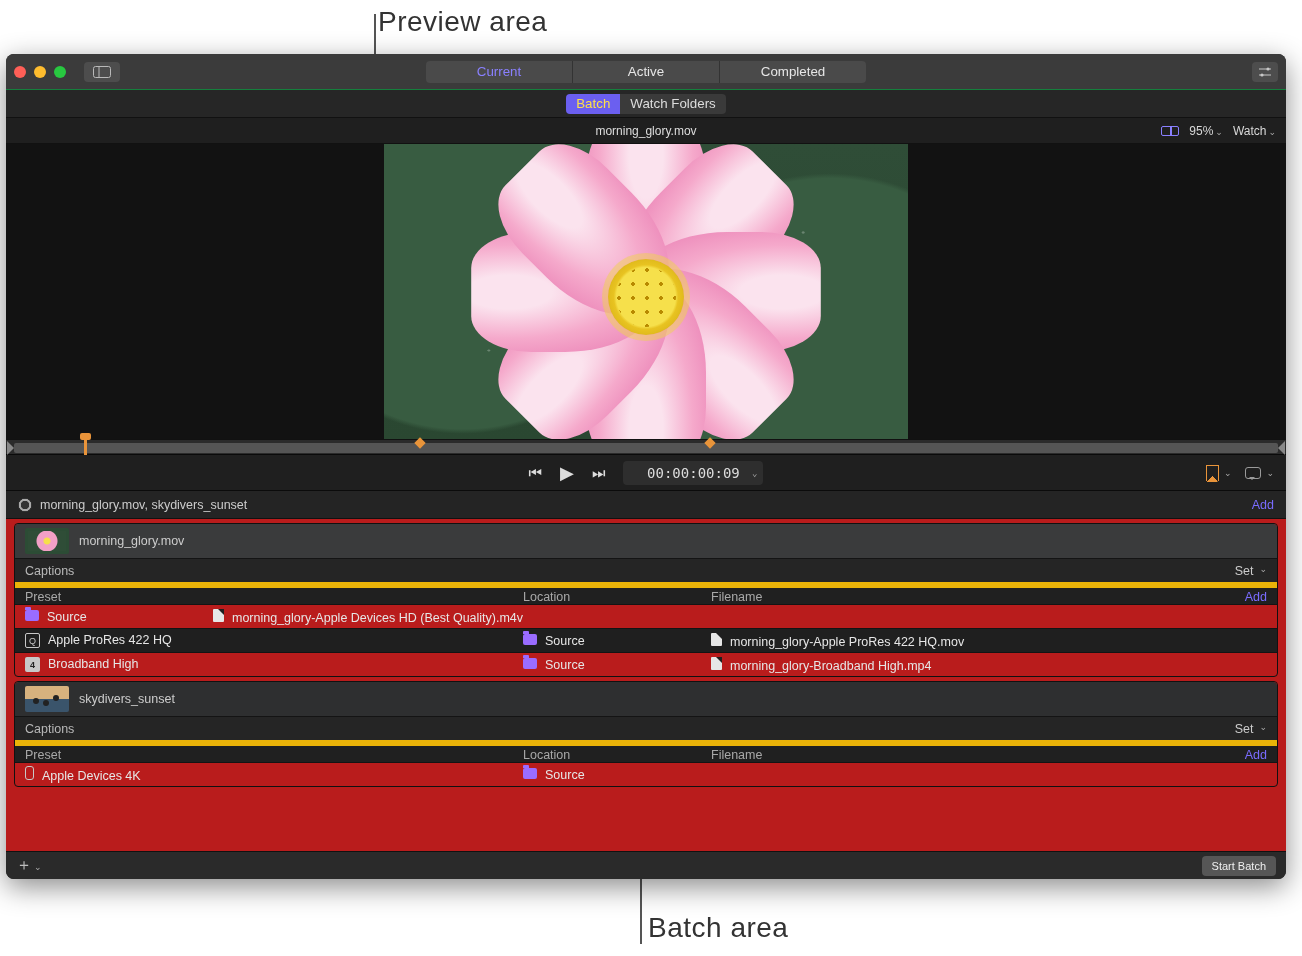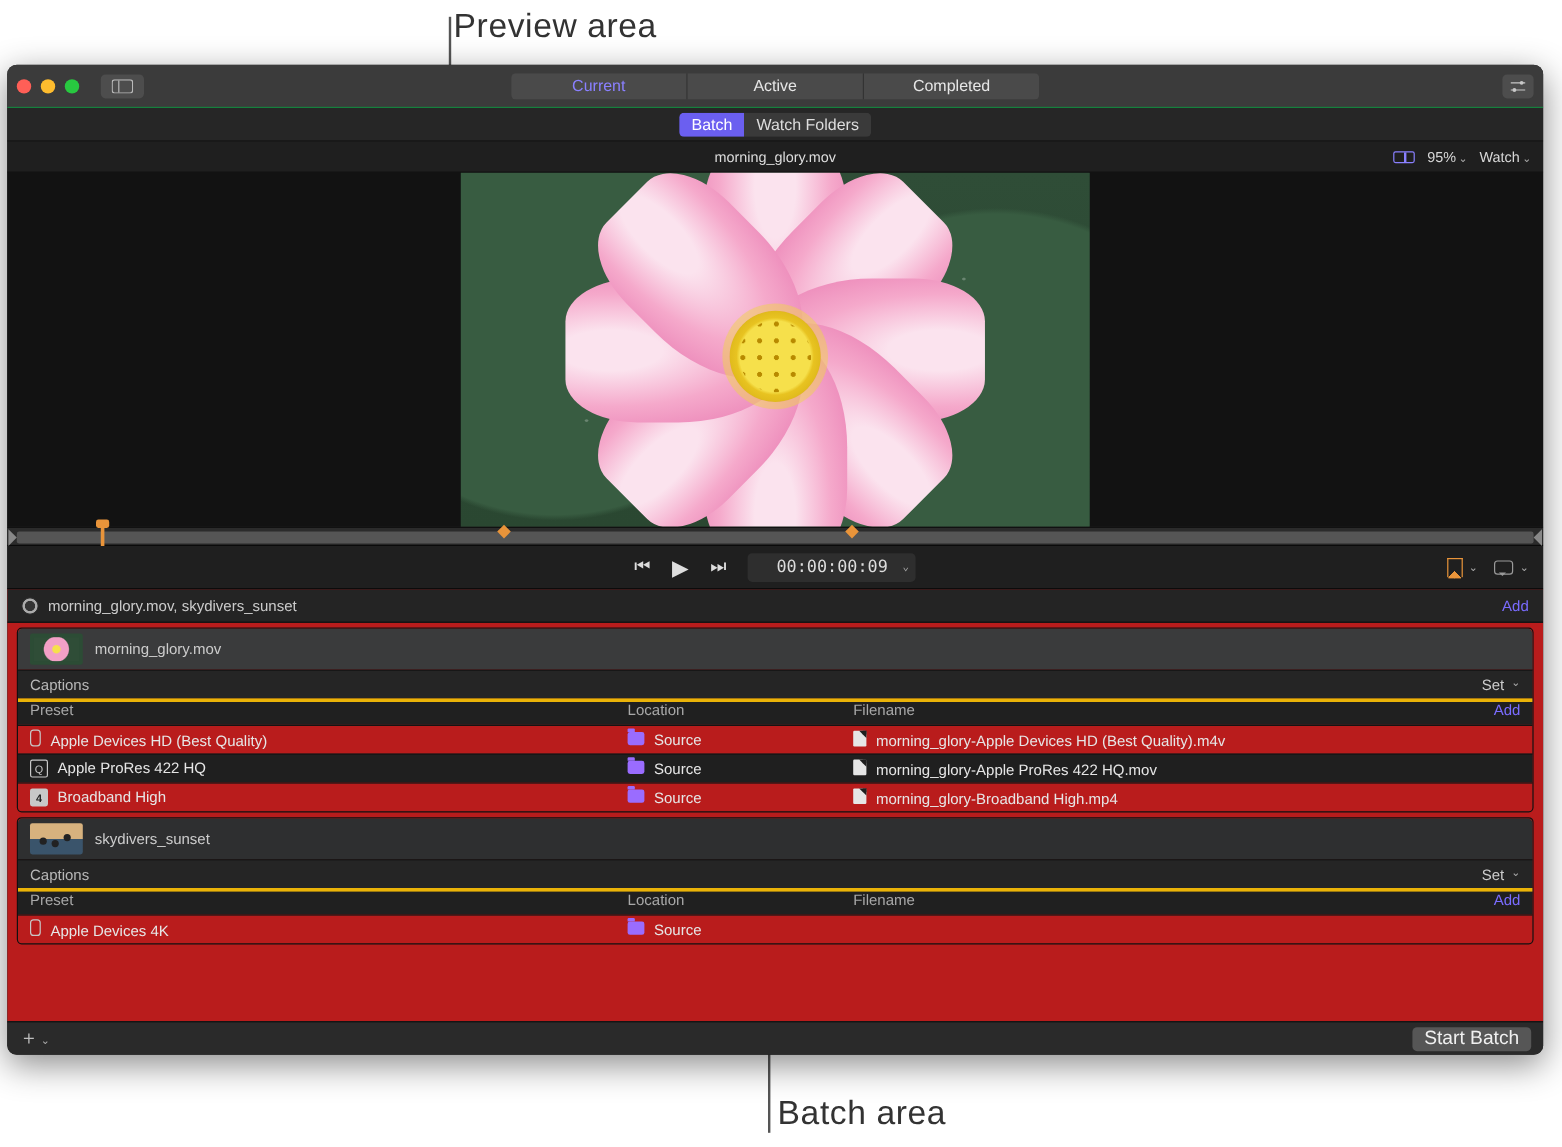--- a/index.html
+++ b/index.html
@@ -40,21 +40,21 @@
     margin-left:auto; width:26px; height:20px; border-radius:4px; background:#4d4d4d;
     display:flex; align-items:center; justify-content:center;
   }
   .subbar{
     height:28px; background:#262626; border-bottom:1px solid #111;
     display:flex; align-items:center; justify-content:center; gap:0;
     position:relative;
   }
   .mini-seg{ display:flex; height:20px; font-size:12px; border-radius:4px; overflow:hidden;}
   .mini-seg button{ padding:0 10px; border:none; background:#3a3a3a; color:#ddd; cursor:pointer;}
-  .mini-seg button.active{ background:#6b5ff0; color:#ffffff;}
+  .mini-seg button.active{ background:#6b5ff0; color:#fde047;}
   .filebar{
     height:26px; background:#1f1f1f; border-bottom:1px solid #111;
     display:flex; align-items:center; position:relative;
   }
   .filebar .fname{ position:absolute; left:50%; transform:translateX(-50%); font-size:12px; color:#ddd;}
   .filebar .right{ margin-left:auto; display:flex; align-items:center; gap:10px; padding-right:10px; color:#d8d8d8; font-size:12px;}
   .aspect-icon{ width:18px; height:10px; border:1.5px solid #8a80ff; border-radius:2px; position:relative;}
   .aspect-icon::after{ content:""; position:absolute; left:50%; top:0; bottom:0; width:1.5px; background:#8a80ff;}
   .caret{ font-size:9px; color:#aaa; margin-left:2px;}
   .preview{ height:295px; background:#121212; display:flex; align-items:center; justify-content:center;}
@@ -96,35 +96,35 @@
   .add-link{ margin-left:auto; color:#7a6cff; font-size:12.5px; cursor:pointer;}
   .job{ margin:4px 8px 0; border:1px solid #111; border-radius:4px;}
   .job-head{ height:34px; background:#3a3b3c; display:flex; align-items:center; gap:10px; padding:0 10px; border-radius:4px 4px 0 0;}
   .job-head.alt{ background:#2e2f30;}
   .thumb{ width:44px; height:26px; border-radius:2px; background:#2c4c35; position:relative; overflow:hidden;}
   .thumb.flower::after{content:"";position:absolute;inset:3px;background:radial-gradient(circle at 50% 50%, #f6e04b 0 3px, #f2a0c6 4px 10px, transparent 11px), #2f4d37;}
   .thumb.sky{ background:linear-gradient(#d7b27e 0 50%, #3a546b 50%);}
   .thumb.sky::after{content:"";position:absolute;left:8px;top:12px;width:6px;height:6px;border-radius:50%;background:#222;box-shadow:10px 2px 0 #222, 20px -3px 0 #222;}
   .subhead{ height:24px; background:#252525; display:flex; align-items:center; padding:0 10px; color:#b8b8b8; border-top:1px solid #141414;}
   .subhead .rh{ margin-left:auto; display:flex; gap:4px; align-items:flex-start; color:#ccc;}
-  .cols{ height:22px; background:#202020; display:flex; align-items:flex-start; padding:0 10px; color:#a8a8a8; border-top:3px solid #eab308;}
+  .cols{ height:22px; background:#202020; display:flex; align-items:flex-end; padding:0 10px; color:#a8a8a8; border-top:6px solid #eab308;}
   .c1{ flex:0 0 498px;} .c2{ flex:0 0 188px;} .c3{ flex:1;} .cadd{flex:0 0 auto;}
   .row{ height:24px; display:flex; align-items:center; padding:0 10px; color:#e6e6e6; border-top:1px solid #141414;}
   .row:nth-child(odd){ background:#1f1f1f;}
   .ic{ width:15px; height:15px; margin-right:8px; display:inline-flex; align-items:center; justify-content:center; font-size:11px;}
   .ic.device{ border:1.2px solid #c8c8c8; border-radius:3px; width:9px; height:14px;}
   .ic.q{ border:1.2px solid #c8c8c8; border-radius:2px; font-size:9px; color:#c8c8c8;}
   .ic.four{ background:#c8c8c8; color:#222; border-radius:2px; font-weight:600; font-size:9px;}
   .ic.folder{ width:14px;height:11px;background:#9a6cff;border-radius:2px;position:relative;}
   .ic.folder::before{content:"";position:absolute;left:0;top:-3px;width:6px;height:3px;background:#9a6cff;border-radius:1px 1px 0 0;}
   .ic.file{ width:11px;height:13px;background:#e6e6e6;border-radius:1px;position:relative;}
   .ic.file::after{content:"";position:absolute;right:0;top:0;border:3px solid #1f1f1f;border-left-color:transparent;border-bottom-color:transparent;}
   .footer{ height:28px; background:#2a2a2a; border-top:1px solid #111; display:flex; align-items:center; padding:0 10px;}
   .plus{ color:#bdbdbd; font-size:16px; cursor:pointer;}
-  .start-btn{ margin-left:auto; height:20px; padding:0 10px; background:#565656; color:#f0f0f0; border:none; border-radius:4px; font-size:16px; cursor:pointer;}
+  .start-btn{ margin-left:auto; height:20px; padding:0 10px; background:#565656; color:#f0f0f0; border:none; border-radius:4px; font-size:11px; cursor:pointer;}
   svg{display:block;}
 </style>
 </head>
 <body>
 
 <div class="callout" style="left:378px; top:6px;">Preview area</div>
 <div class="callout-line" style="left:374px; top:14px; width:1.5px; height:424px;"></div>
 <div class="callout-line" style="left:374px; top:437px; width:12px; height:1.5px;"></div>
 
 <div class="callout" style="left:648px; top:912px;">Batch area</div>
@@ -235,21 +235,20 @@
             <span>Captions</span>
             <span class="rh">Set<span class="caret">⌄</span></span>
           </div>
           <div class="cols">
             <span class="c1">Preset</span>
             <span class="c2">Location</span>
             <span class="c3">Filename</span>
             <span class="cadd add-link" style="margin:0;">Add</span>
           </div>
           <div class="row">
-            <span class="c1"><span class="ic device"></span>Apple Devices HD (Best Quality)</span>
             <span class="c2"><span class="ic folder"></span>Source</span>
             <span class="c3"><span class="ic file"></span>morning_glory-Apple Devices HD (Best Quality).m4v</span>
           </div>
           <div class="row">
             <span class="c1"><span class="ic q">Q</span>Apple ProRes 422 HQ</span>
             <span class="c2"><span class="ic folder"></span>Source</span>
             <span class="c3"><span class="ic file"></span>morning_glory-Apple ProRes 422 HQ.mov</span>
           </div>
           <div class="row">
             <span class="c1"><span class="ic four">4</span>Broadband High</span>

